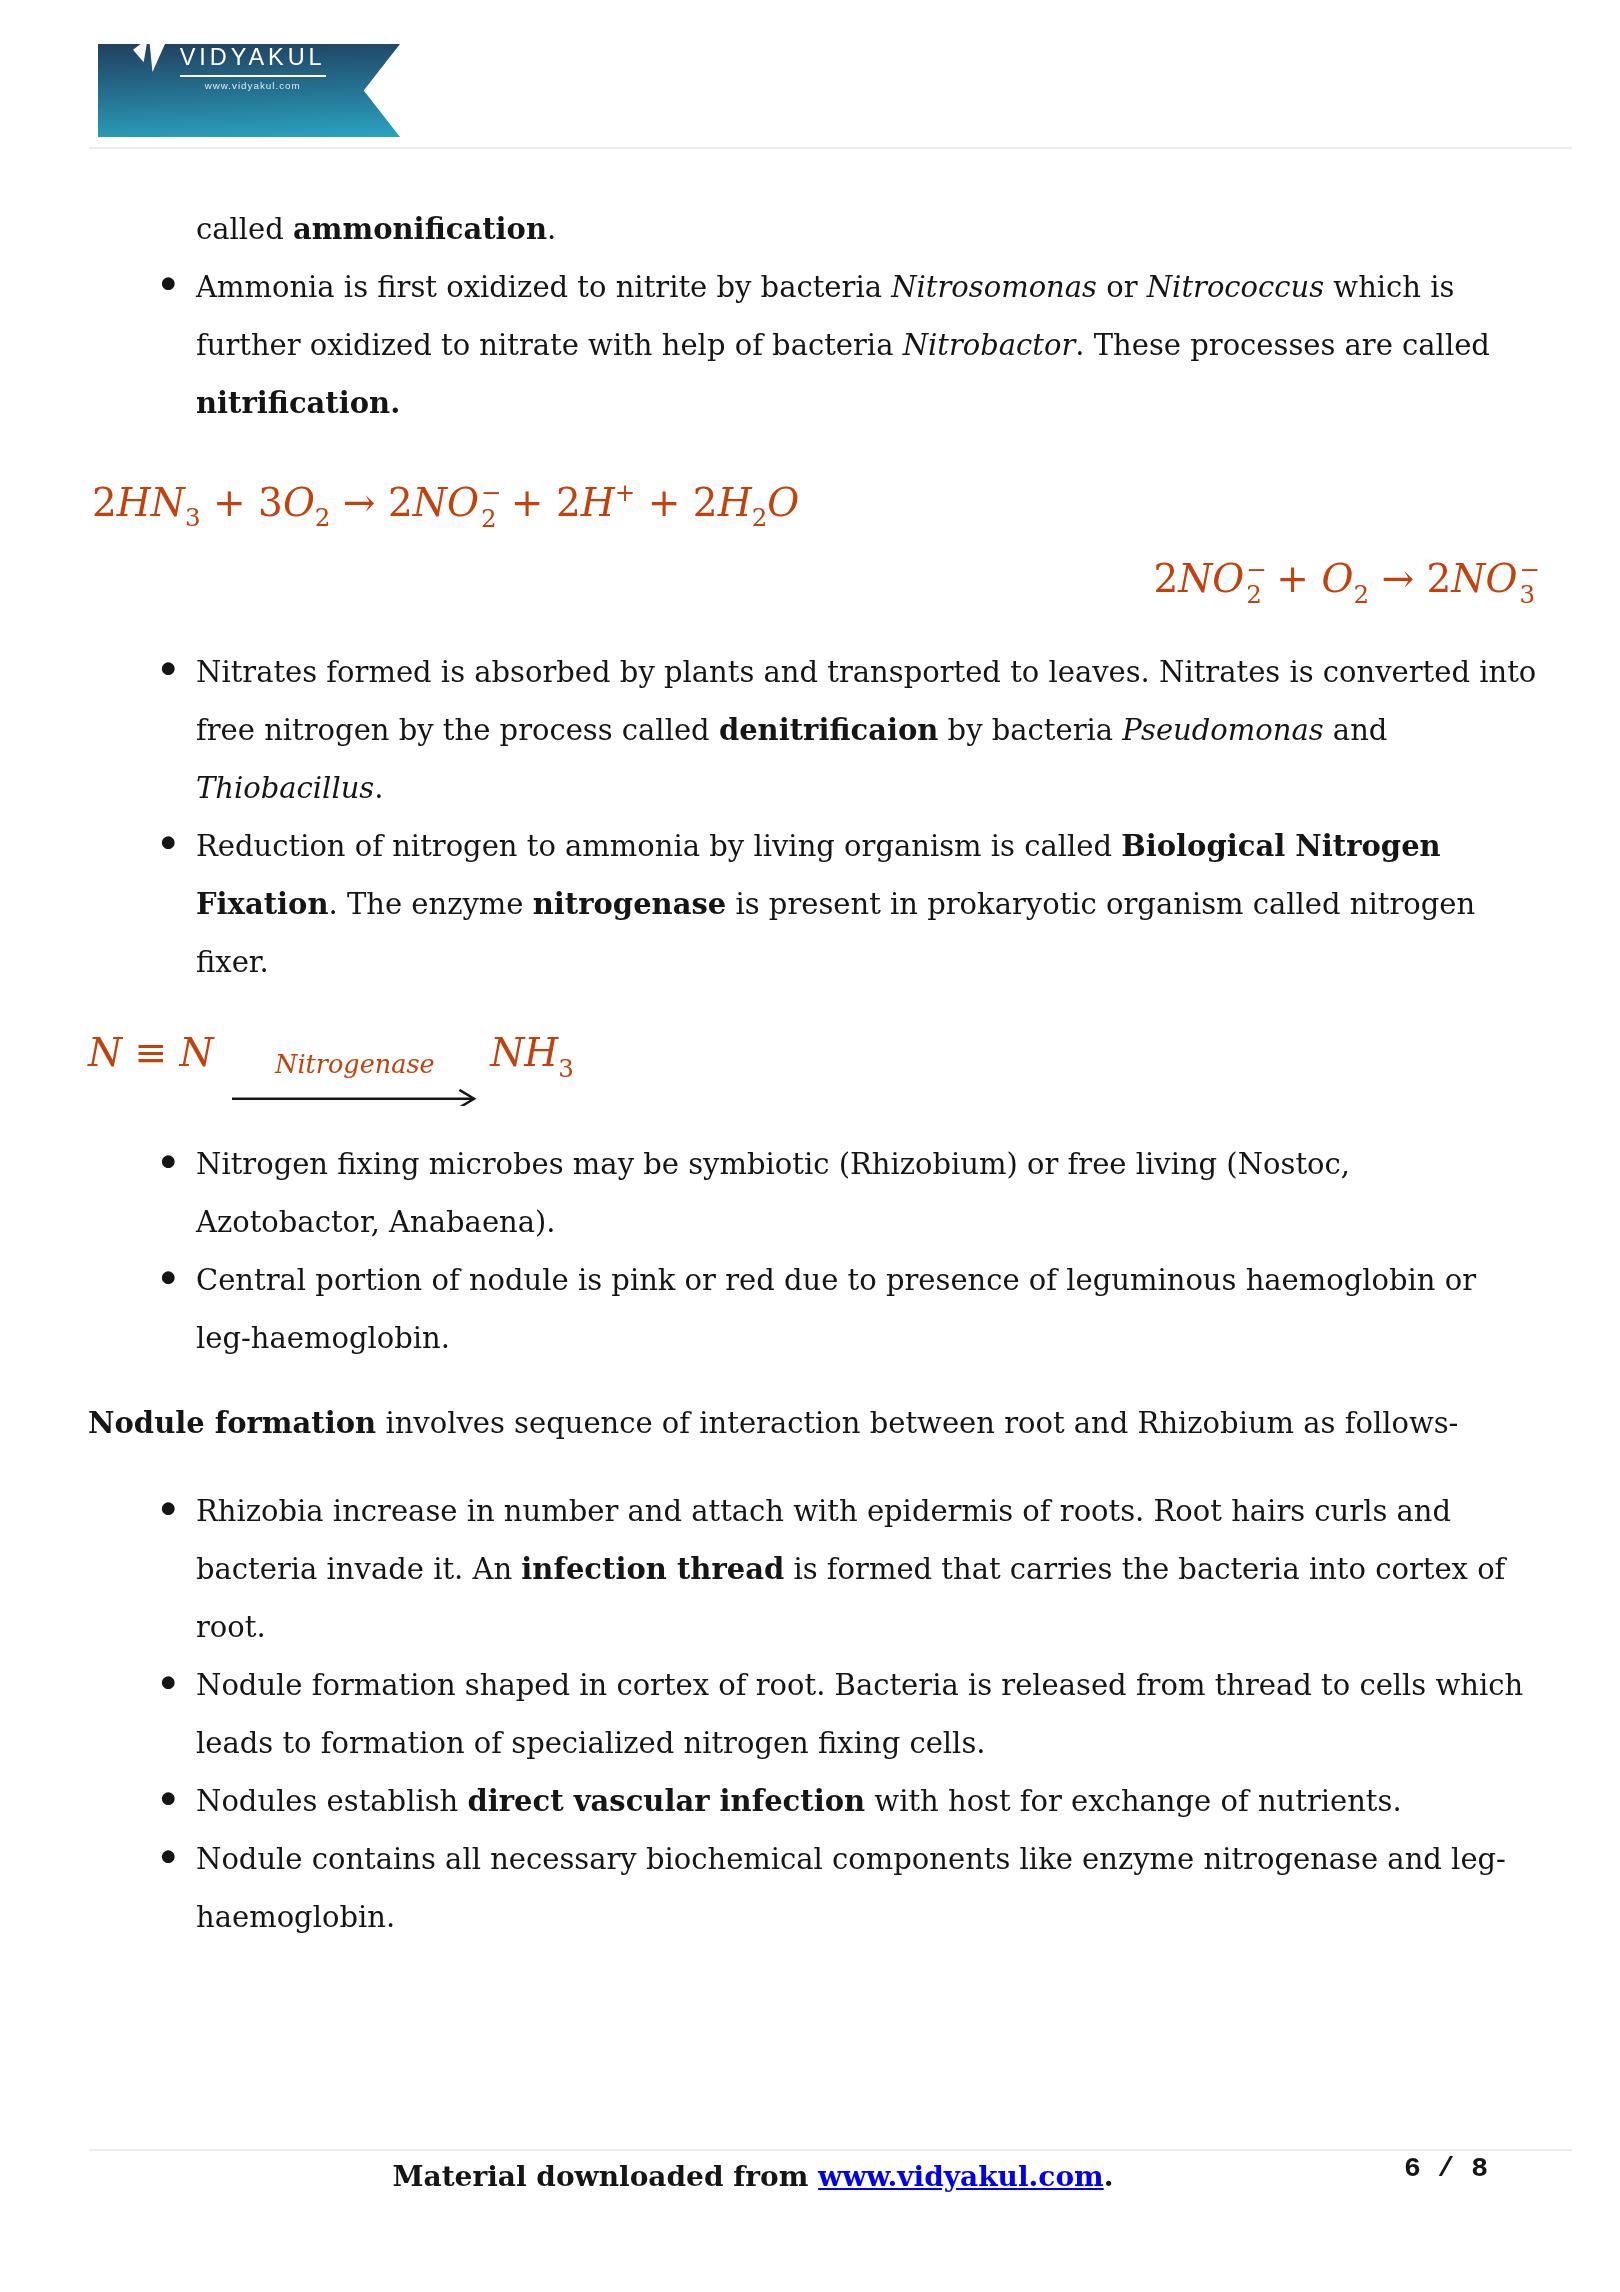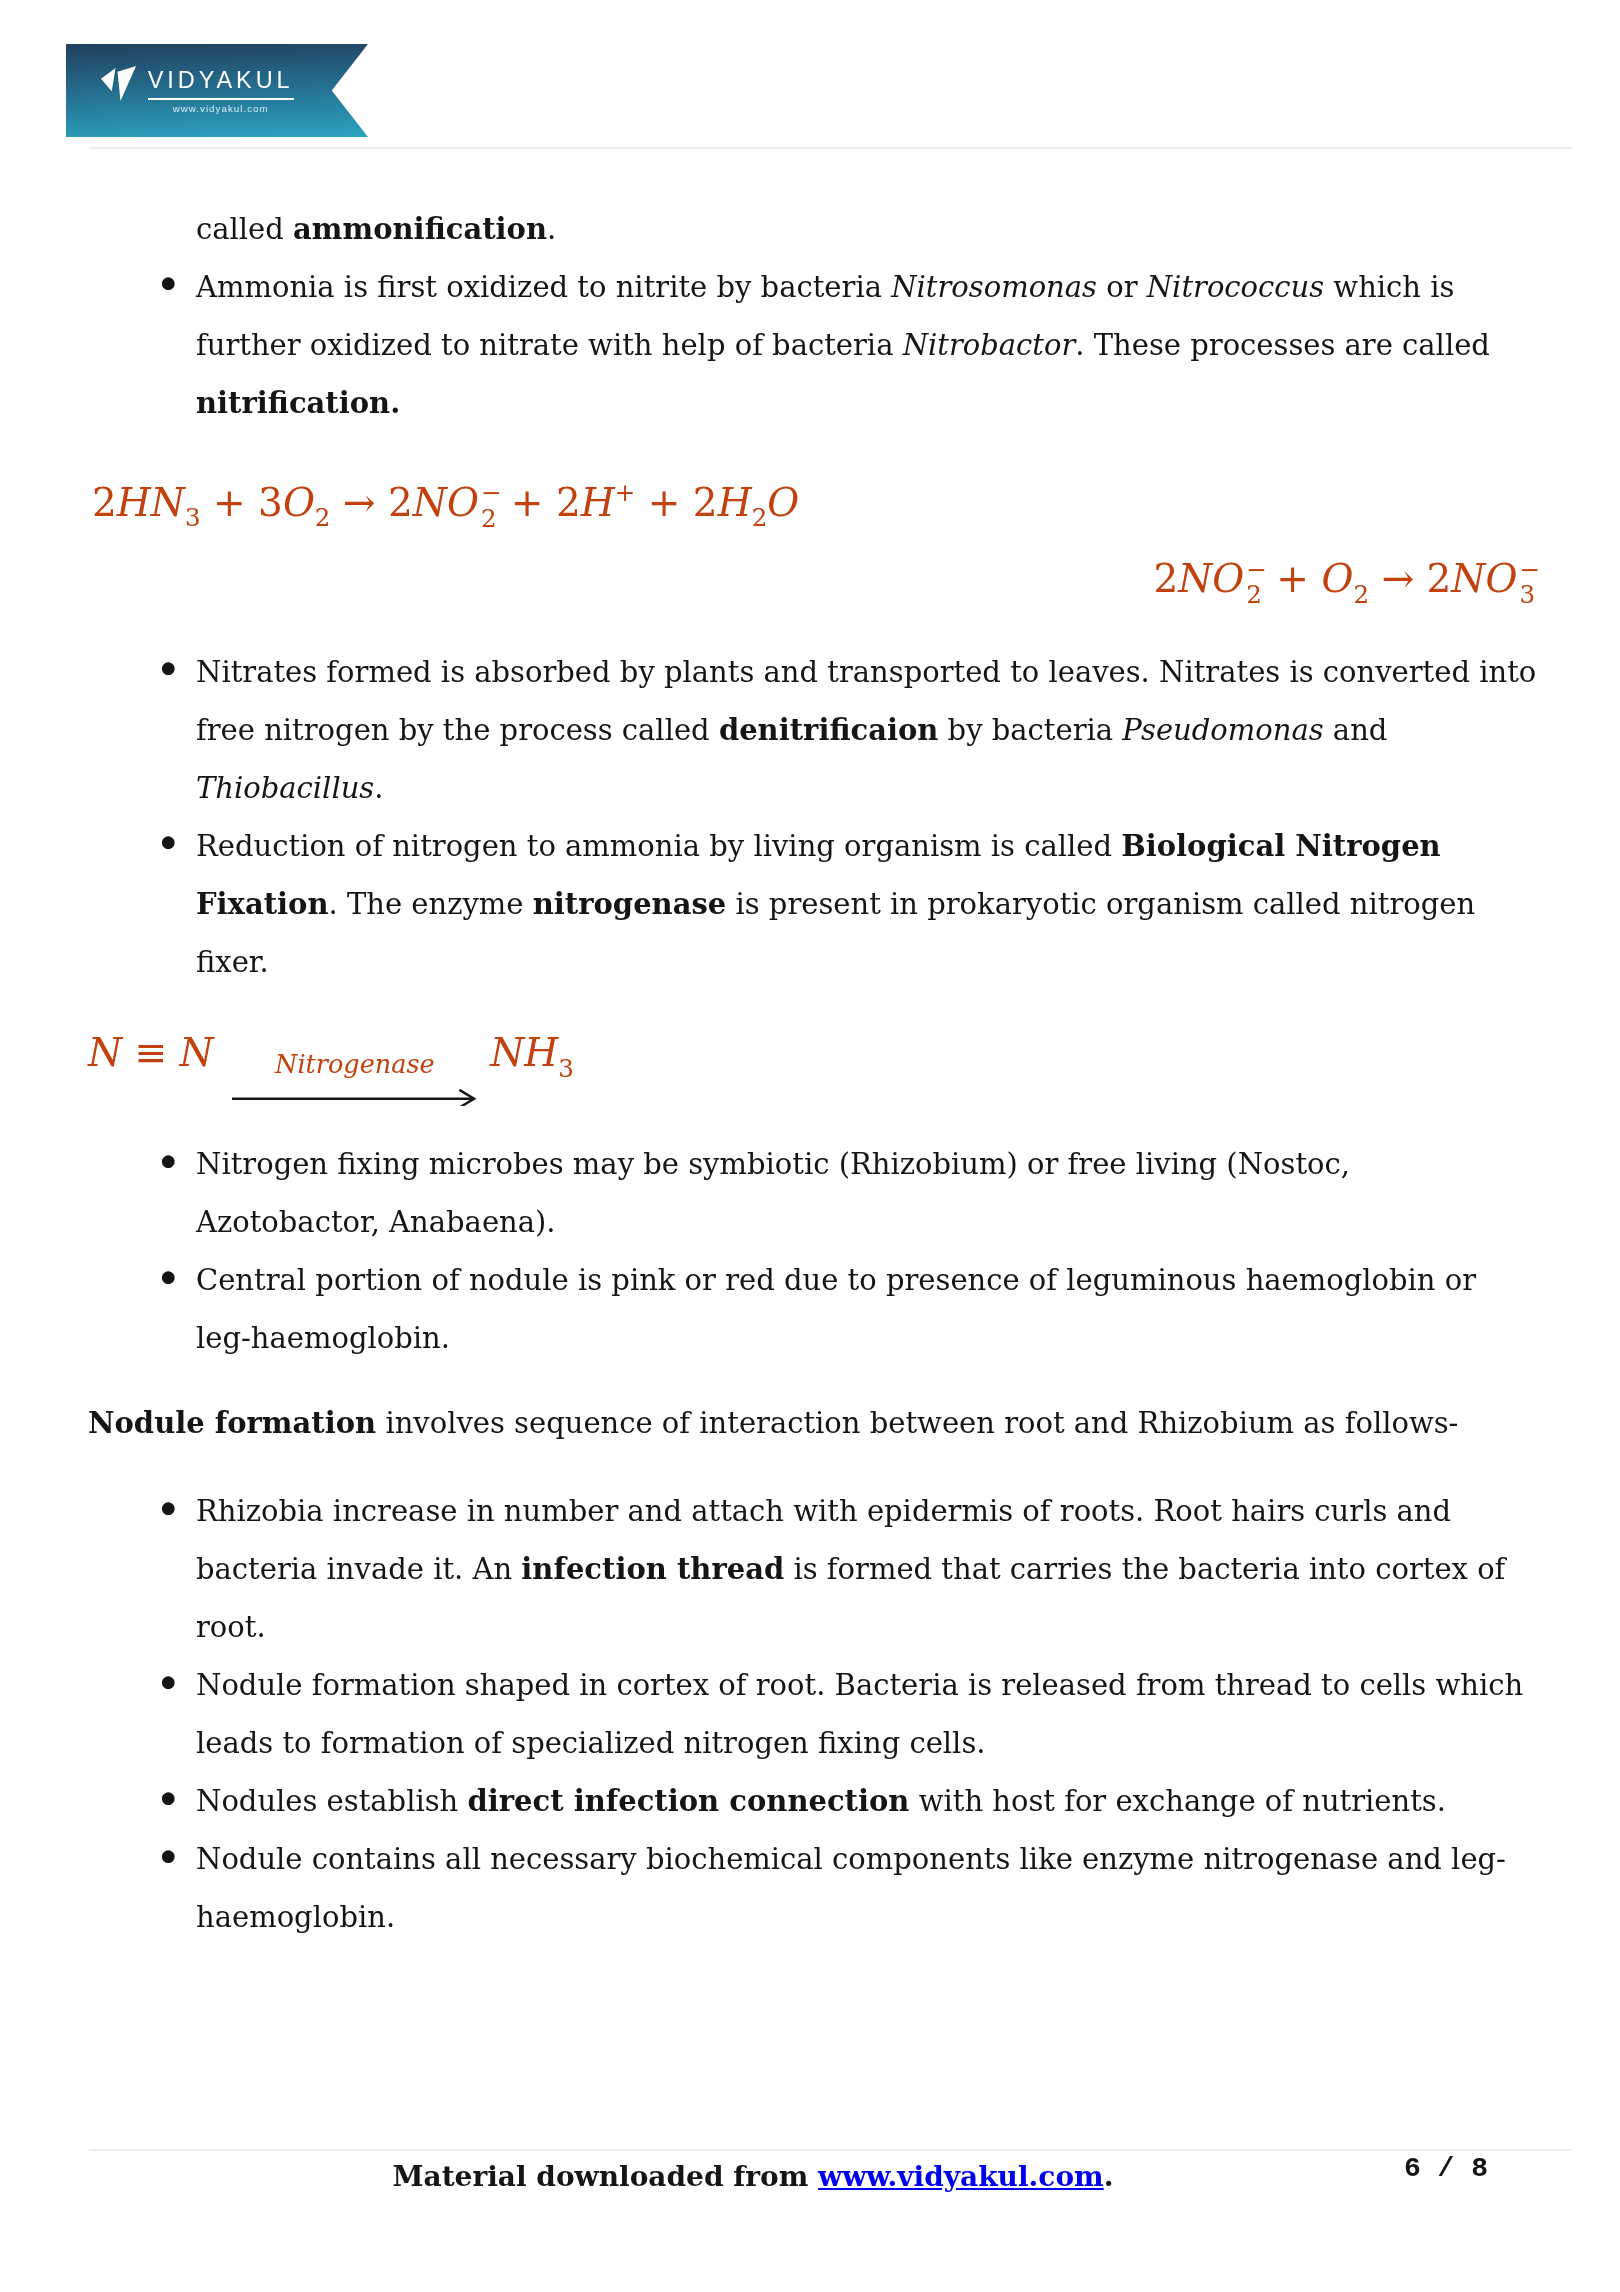--- a/index.html
+++ b/index.html
@@ -9,27 +9,26 @@
     width: 1620px;
     height: 2293px;
     background: #ffffff;
     font-family: "DejaVu Serif", serif;
     color: #151515;
     overflow: hidden;
   }
 
   
   .logo {
-    margin: 44px 0 0 66px;
+    margin: 44px 0 0 98px;
     width: 302px;
     height: 93px;
     background: linear-gradient(178deg, #21405f 0%, #256e8e 48%, #2ba4c0 100%);
     clip-path: polygon(0 0, 100% 0, 88% 50%, 100% 100%, 0 100%);
     display: flex;
-    align-items: center;
     padding-left: 33px;
   }
   .logo-icon { flex: 0 0 auto; margin-top: -7.8px; }
   .logo-textcol { display: flex; flex-direction: column; align-items: center; margin-left: 7.8px; }
   .logo-brand {
     color: #ffffff;
     font-family: "Liberation Sans", sans-serif;
     font-size: 23.5px;
     letter-spacing: 3.9px;
     font-weight: 400;
@@ -168,21 +167,21 @@
     <ul class="bullets doc-text">
       <li><span>Nitrogen fixing microbes may be symbiotic (Rhizobium) or free living (Nostoc, Azotobactor, Anabaena).</span></li>
       <li><span>Central portion of nodule is pink or red due to presence of leguminous haemoglobin or leg-haemoglobin.</span></li>
     </ul>
 
     <p class="doc-text para-nodule"><b>Nodule formation</b><span> involves sequence of interaction between root and Rhizobium as follows-</span></p>
 
     <ul class="bullets doc-text">
       <li><span>Rhizobia increase in number and attach with epidermis of roots. Root hairs curls and bacteria invade it. An </span><b>infection thread</b><span> is formed that carries the bacteria into cortex of root.</span></li>
       <li><span>Nodule formation shaped in cortex of root. Bacteria is released from thread to cells which leads to formation of specialized nitrogen fixing cells.</span></li>
-      <li><span>Nodules establish </span><b>direct infection connection</b><span> with host for exchange of nutrients.</span></li>
+      <li><span>Nodules establish </span><b>direct vascular infection</b><span> with host for exchange of nutrients.</span></li>
       <li><span>Nodule contains all necessary biochemical components like enzyme nitrogenase and leg-haemoglobin.</span></li>
     </ul>
 
   </main>
 
   <footer class="page-footer">
     <div class="footer-rule"></div>
     <p class="footer-text"><span>Material downloaded from </span><a class="footer-link" href="#">www.vidyakul.com</a><span>.</span></p>
     <span class="page-number">6 / 8</span>
   </footer>

